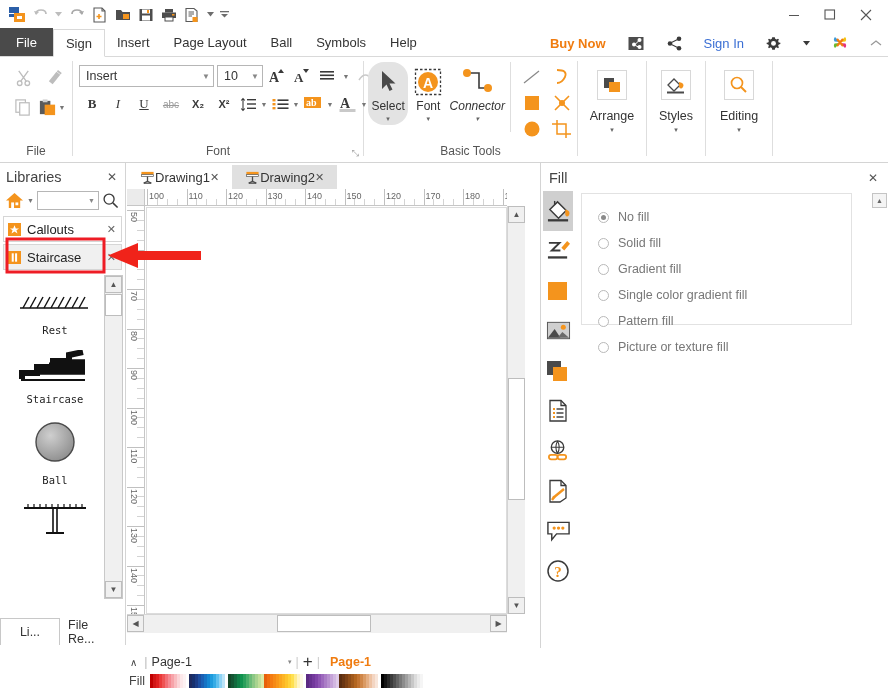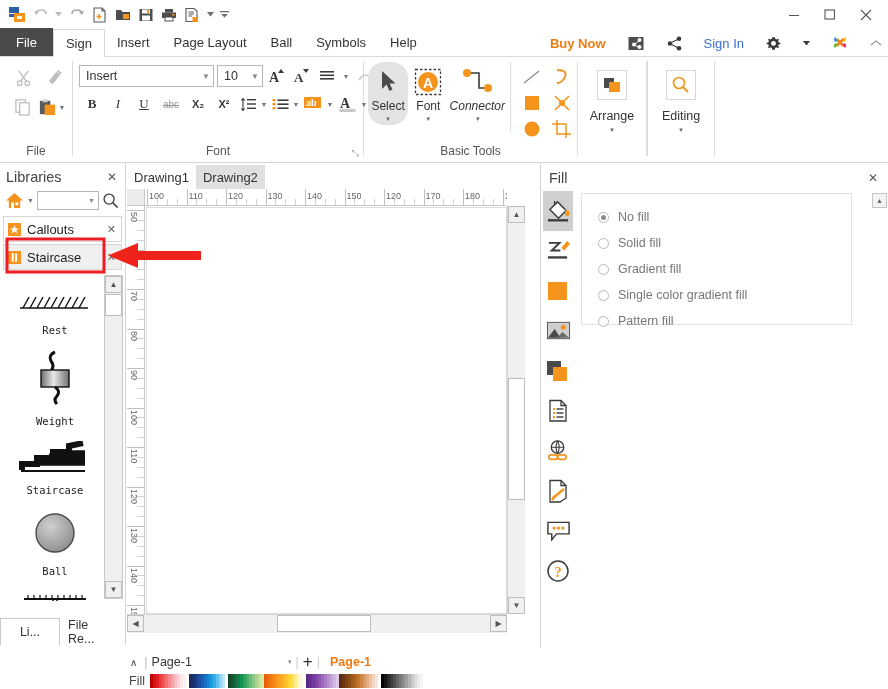--- a/index.html
+++ b/index.html
@@ -142,22 +142,22 @@
                background:#fff; border:1px solid #bdbdbd; cursor:grab; }
   .lib-tabs { position:absolute; left:0; bottom:0; width:126px; height:34px;
               display:flex; align-items:flex-end; }
   .lib-tab { height:27px; padding:0 8px; display:flex; align-items:center; font-size:12.5px;
              color:#333; cursor:pointer; }
   .lib-tab.active { border:1px solid #c8c8c8; border-bottom:none; background:#fff; }
 
   
   .doctabs { position:absolute; left:127px; top:163px; width:412px; height:26px;
              background:#fff; display:flex; align-items:flex-end; }
-  .doctab { height:24px; display:flex; align-items:center; gap:5px; padding:0 7px;
-            font-size:13px; color:#333; cursor:pointer;flex-direction:column; }
+  .doctab { height:24px; display:flex; align-items:center; padding:0 13px;
+            font-size:13px; color:#333; cursor:pointer; }
   .doctab.active { background:#e0e0e0; }
   .doctab .dx { font-size:11px; color:#555; cursor:pointer; }
 
   
   .editor { position:absolute; left:127px; top:189px; width:412px; height:456px; background:#fff; }
   .ruler-corner { position:absolute; left:0; top:0; width:18px; height:17px;
                   background:#ebebeb; border-right:1px solid #c6c6c6; border-bottom:1px solid #c6c6c6; }
   .ruler-h { position:absolute; left:18px; top:0; right:32px; height:17px;
              background:#fff; border-bottom:1px solid #c6c6c6; overflow:hidden; }
   .ruler-v { position:absolute; left:0; top:17px; width:18px; bottom:31px;
@@ -604,20 +604,36 @@
           </div>
           <div class="ml">Arrange</div>
           <div class="ma">▾</div>
         </div>
       </div>
       <div class="rgroup-label"></div>
     </div>
 
     <div class="rsep"></div>
 
+    <div class="rgroup" style="width:58px;">
+      <div class="rgroup-body" style="justify-content:center;">
+        <div class="midbtn">
+          <div class="mi">
+            <svg width="22" height="20" viewBox="0 0 22 20">
+              <path d="M3 10 L9 4 L15 10 L9 16 Z" fill="#fff" stroke="#4a4a4a" stroke-width="1.3"></path>
+              <path d="M14 7 Q20 8 18 12 Q16 15 14 12" fill="#f4941d"></path>
+              <rect x="2" y="16.5" width="17" height="2" fill="#4a4a4a"></rect>
+            </svg>
+          </div>
+          <div class="ml">Styles</div>
+          <div class="ma">▾</div>
+        </div>
+      </div>
+      <div class="rgroup-label"></div>
+    </div>
 
     <div class="rsep"></div>
 
     <div class="rgroup" style="width:66px;">
       <div class="rgroup-body" style="justify-content:center;">
         <div class="midbtn">
           <div class="mi">
             <svg width="22" height="20" viewBox="0 0 22 20">
               <circle cx="9" cy="8" r="5.5" fill="none" stroke="#f4941d" stroke-width="1.7"></circle>
               <path d="M13 12 L18 17" stroke="#f4941d" stroke-width="2"></path>
@@ -690,35 +706,20 @@
               <path d="M33 19 L39 8"></path>
               <path d="M40 19 L46 8"></path>
             <path d="M47 19 L53 8"></path>
               <path d="M54 19 L60 8"></path>
               <path d="M61 19 L67 8"></path>
           </g>
         </svg>
         <div class="sname">Rest</div>
       </div>
 
-      <div class="shape-item">
-        <svg width="48" height="56" viewBox="0 0 48 56">
-          <path d="M24 2 Q17 5 20 11 Q24 16 20 21" stroke="#111" stroke-width="3" fill="none"></path>
-          <defs>
-            <linearGradient id="wg" x1="0" y1="0" x2="1" y2="0">
-              <stop offset="0" stop-color="#6e6e6e"></stop>
-              <stop offset="0.45" stop-color="#e8e8e8"></stop>
-              <stop offset="1" stop-color="#707070"></stop>
-            </linearGradient>
-          </defs>
-          <rect x="10" y="20" width="28" height="17" fill="url(#wg)" stroke="#111" stroke-width="1.4"></rect>
-          <path d="M24 37 Q30 41 26 46 Q22 50 26 54" stroke="#111" stroke-width="3" fill="none"></path>
-        </svg>
-        <div class="sname">Weight</div>
-      </div>
 
       <div class="shape-item">
         <svg width="72" height="34" viewBox="0 0 72 34">
           <path d="M2 30 H66" stroke="#111" stroke-width="2"></path>
           <path d="M2 29 L2 22 L15 22 L15 15 L30 15 L30 9 L45 9 L45 4 L66 4 L66 29 Z" fill="#111" transform="translate(0,0) scale(1,0.62) translate(0,11)"></path>
           <path d="M3 29 L3 23 L18 23 L18 17 L34 17 L34 11 L50 11 L50 5 L64 2" fill="none" stroke="#111" stroke-width="6" stroke-linejoin="miter"></path>
         </svg>
         <div class="sname">Staircase</div>
       </div>
 
@@ -1012,20 +1013,24 @@
         <span class="radio"></span>
         <span class="flab">Gradient fill</span>
       </div>
       <div class="fopt">
         <span class="radio"></span>
         <span class="flab">Single color gradient fill</span>
       </div>
       <div class="fopt">
         <span class="radio"></span>
         <span class="flab">Pattern fill</span>
+      </div>
+      <div class="fopt">
+        <span class="radio"></span>
+        <span class="flab">Picture or texture fill</span>
       </div>
     </div>
 
     <div class="fill-vscroll">
       <div class="fvsb-up">▲</div>
     </div>
   </div>
 
   <div class="pagebar">
     <div class="pb-collapse">∧</div>

